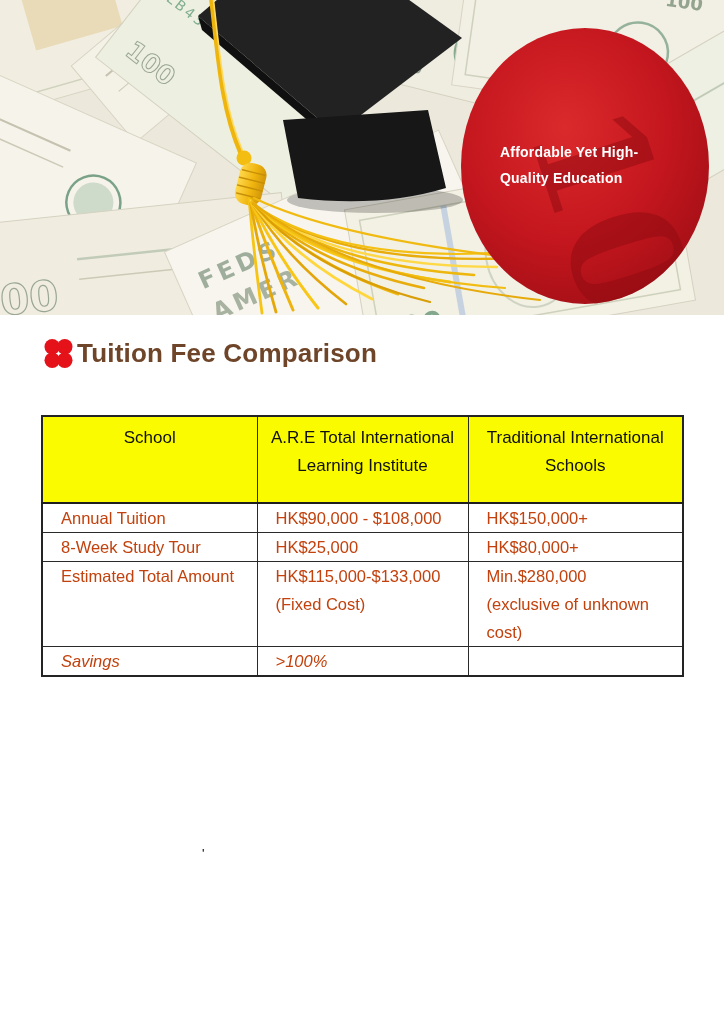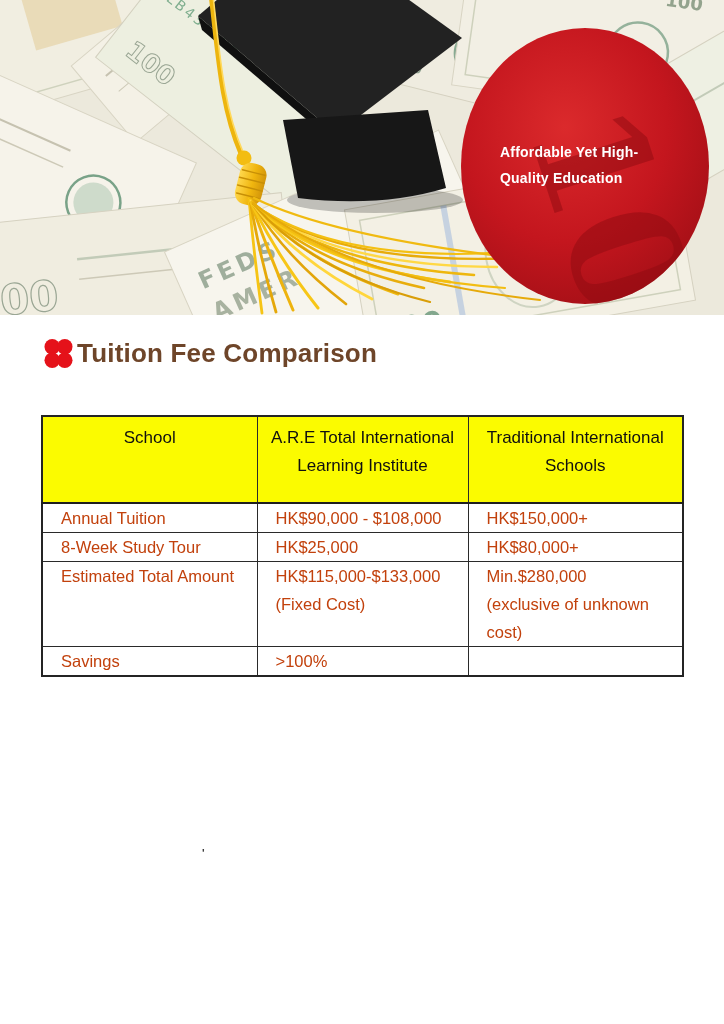--- a/index.html
+++ b/index.html
@@ -30,21 +30,21 @@
     text-align:center;vertical-align:top;line-height:28px;padding:7px 6px 0 6px;
     border:1.5px solid #2a2a2a;border-bottom:2.5px solid #1e1e1e;height:78px;
   }
   table.fee td{
     font-size:16.5px;color:#c2410c;vertical-align:top;line-height:28px;
     padding:0 18px;border:1.5px solid #2a2a2a;
   }
   tr.r-s{height:28px;}
   tr.r-tall{height:114px;}
   tr.r-med{height:85px;}
-  tr.r-last{height:27px;}
+  tr.r-last{height:27px;font-style:italic;}
   
   .footnote-mark{
     position:absolute;left:202px;top:850px;width:2px;height:6px;
     font-size:11px;line-height:6px;color:#3a3a3a;font-weight:bold;
   }
 </style>
 </head>
 <body>
 
 <div class="page">

